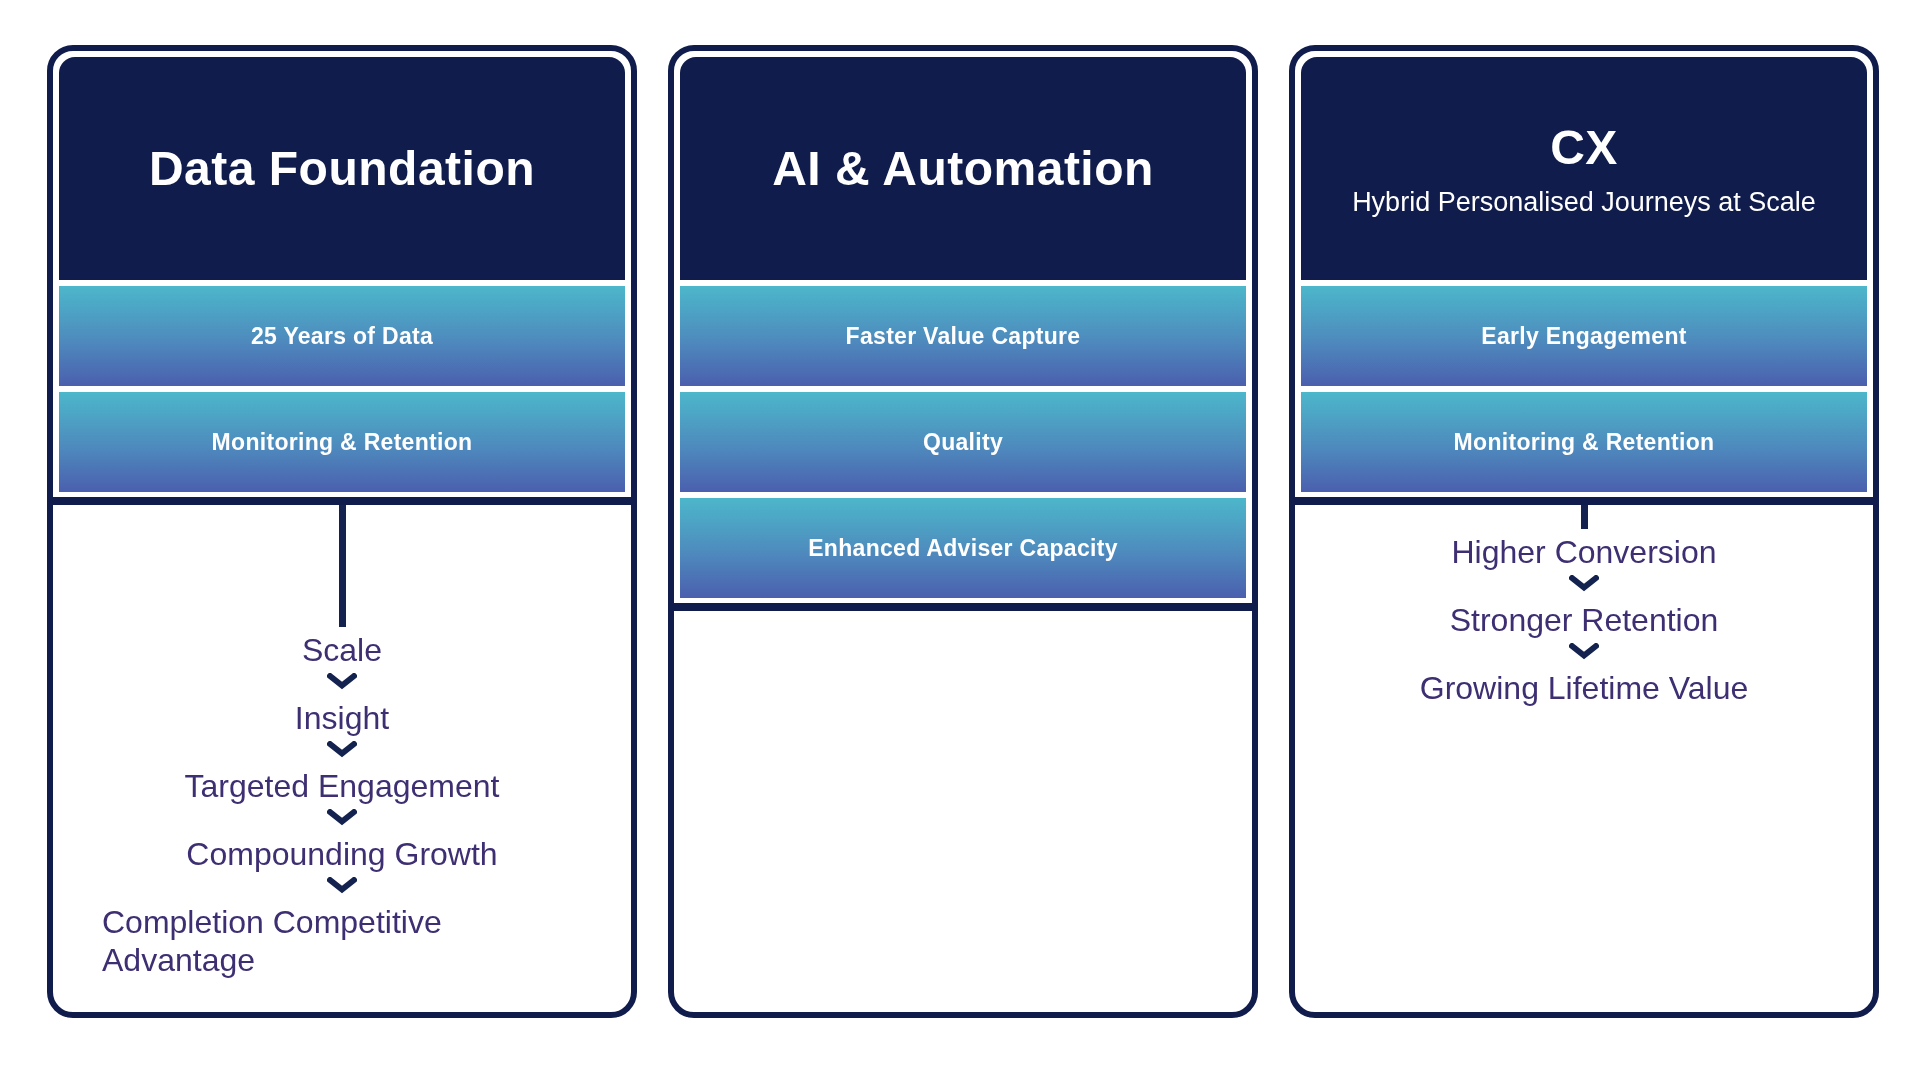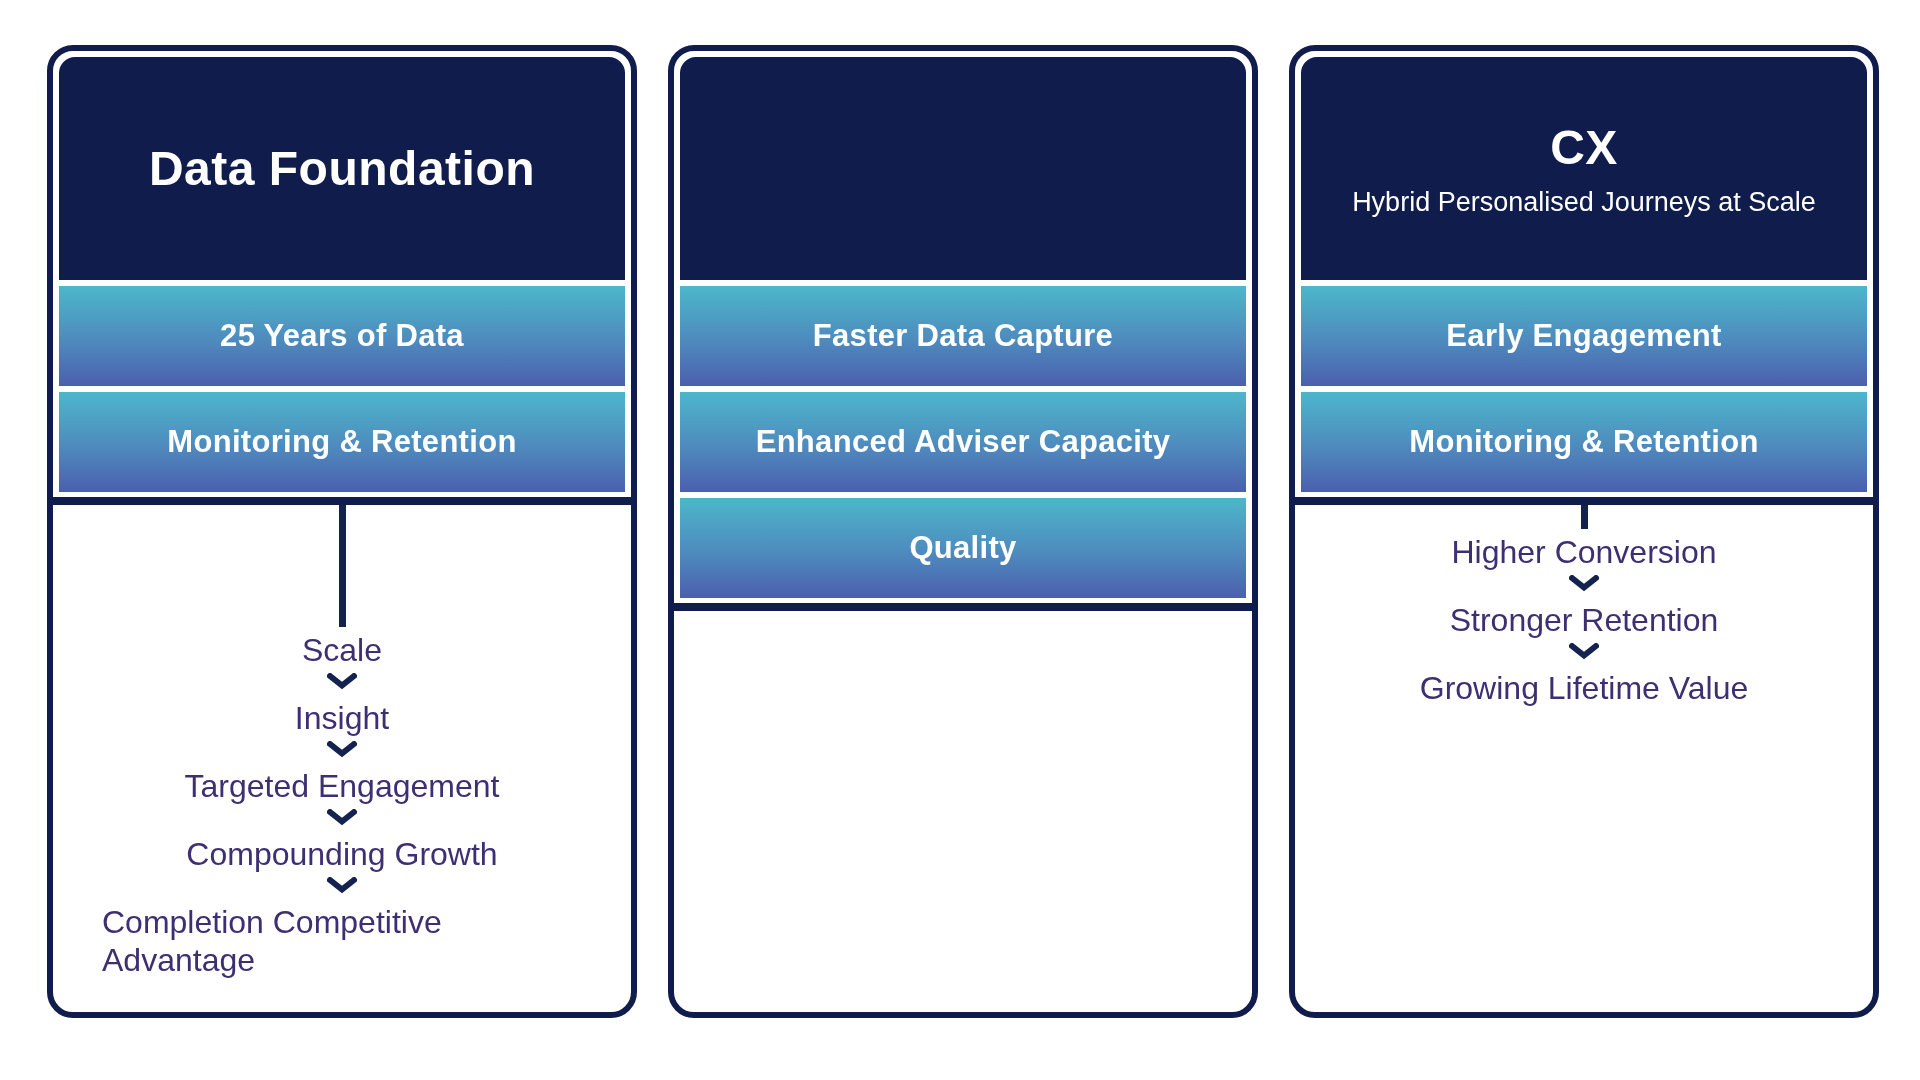--- a/index.html
+++ b/index.html
@@ -43,21 +43,21 @@
   }
   .card-subtitle{
     margin:0;font-size:27px;font-weight:400;line-height:32px;
   }
   .bar{
     height:100px;margin-top:6px;
     background:linear-gradient(180deg,var(--grad-top) 0%,var(--grad-mid) 55%,var(--grad-bot) 100%);
     display:flex;align-items:center;justify-content:center;
   }
   .bar-label{
-    color:#ffffff;font-size:31px;font-weight:700;letter-spacing:0.3px;
+    color:#ffffff;font-size:23px;font-weight:700;letter-spacing:0.3px;
   }
   .separator{
     height:8px;background:var(--navy);margin-top:5px;flex:0 0 auto;
   }
   .flow{
     flex:1 1 auto;
     display:flex;flex-direction:column;align-items:center;
   }
   .connector{width:7px;background:var(--line);flex:0 0 auto;}
   .connector.long{height:122px;}
@@ -117,29 +117,30 @@
             <polyline points="3,3 15,12.5 27,3" fill="none" stroke="#13224F" stroke-width="6" stroke-linecap="round" stroke-linejoin="miter"></polyline>
           </svg>
       </span>
       <div class="flow-item wrap">Completion Competitive Advantage</div>
     </div>
   </section>
 
   <section class="card">
     <div class="card-top">
       <header class="card-header">
+        <h1 class="card-title">AI &amp; Automation</h1>
       </header>
       <div class="bar">
-        <span class="bar-label">Faster Data Capture</span>
+        <span class="bar-label">Faster Value Capture</span>
+      </div>
+      <div class="bar">
+        <span class="bar-label">Quality</span>
       </div>
       <div class="bar">
         <span class="bar-label">Enhanced Adviser Capacity</span>
-      </div>
-      <div class="bar">
-        <span class="bar-label">Quality</span>
       </div>
     </div>
     <div class="separator"></div>
   </section>
 
   <section class="card">
     <div class="card-top">
       <header class="card-header">
         <h1 class="card-title">CX</h1>
         <p class="card-subtitle">Hybrid Personalised Journeys at Scale</p>

